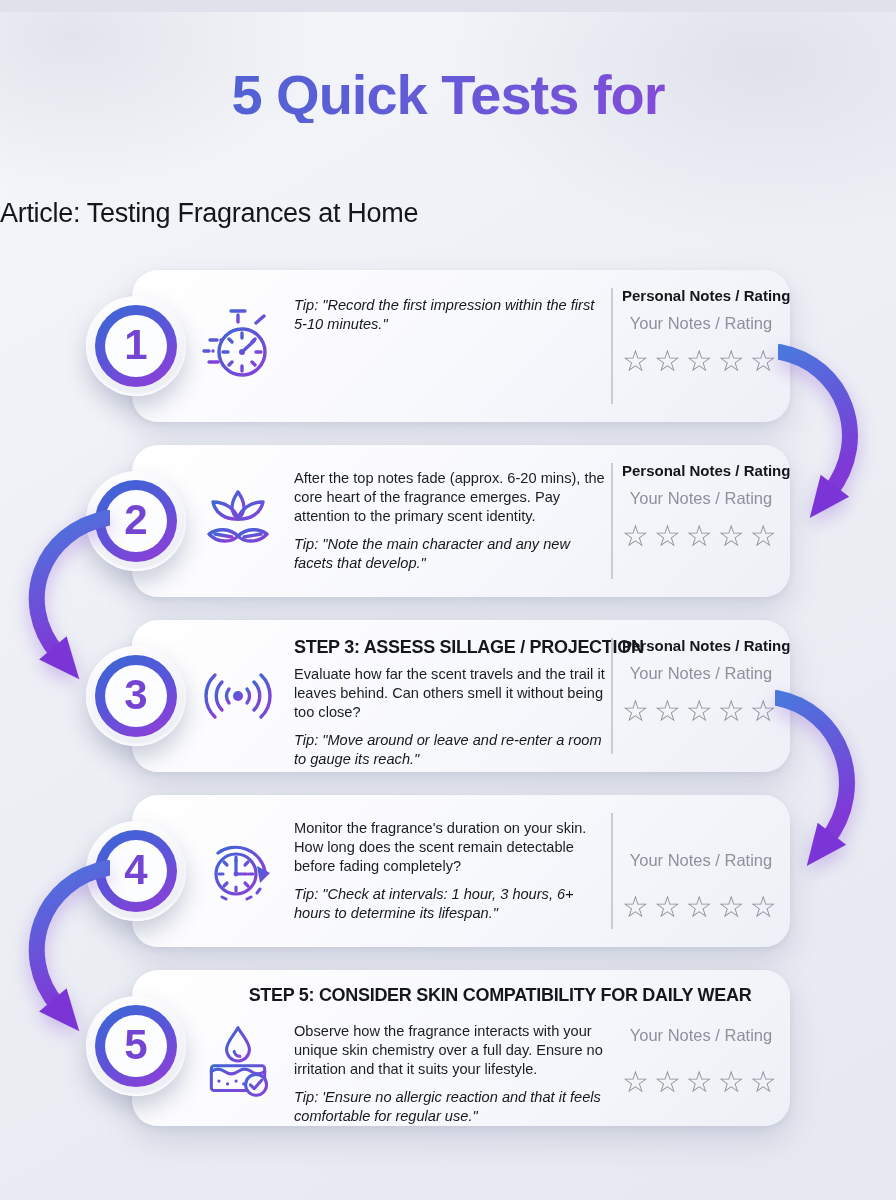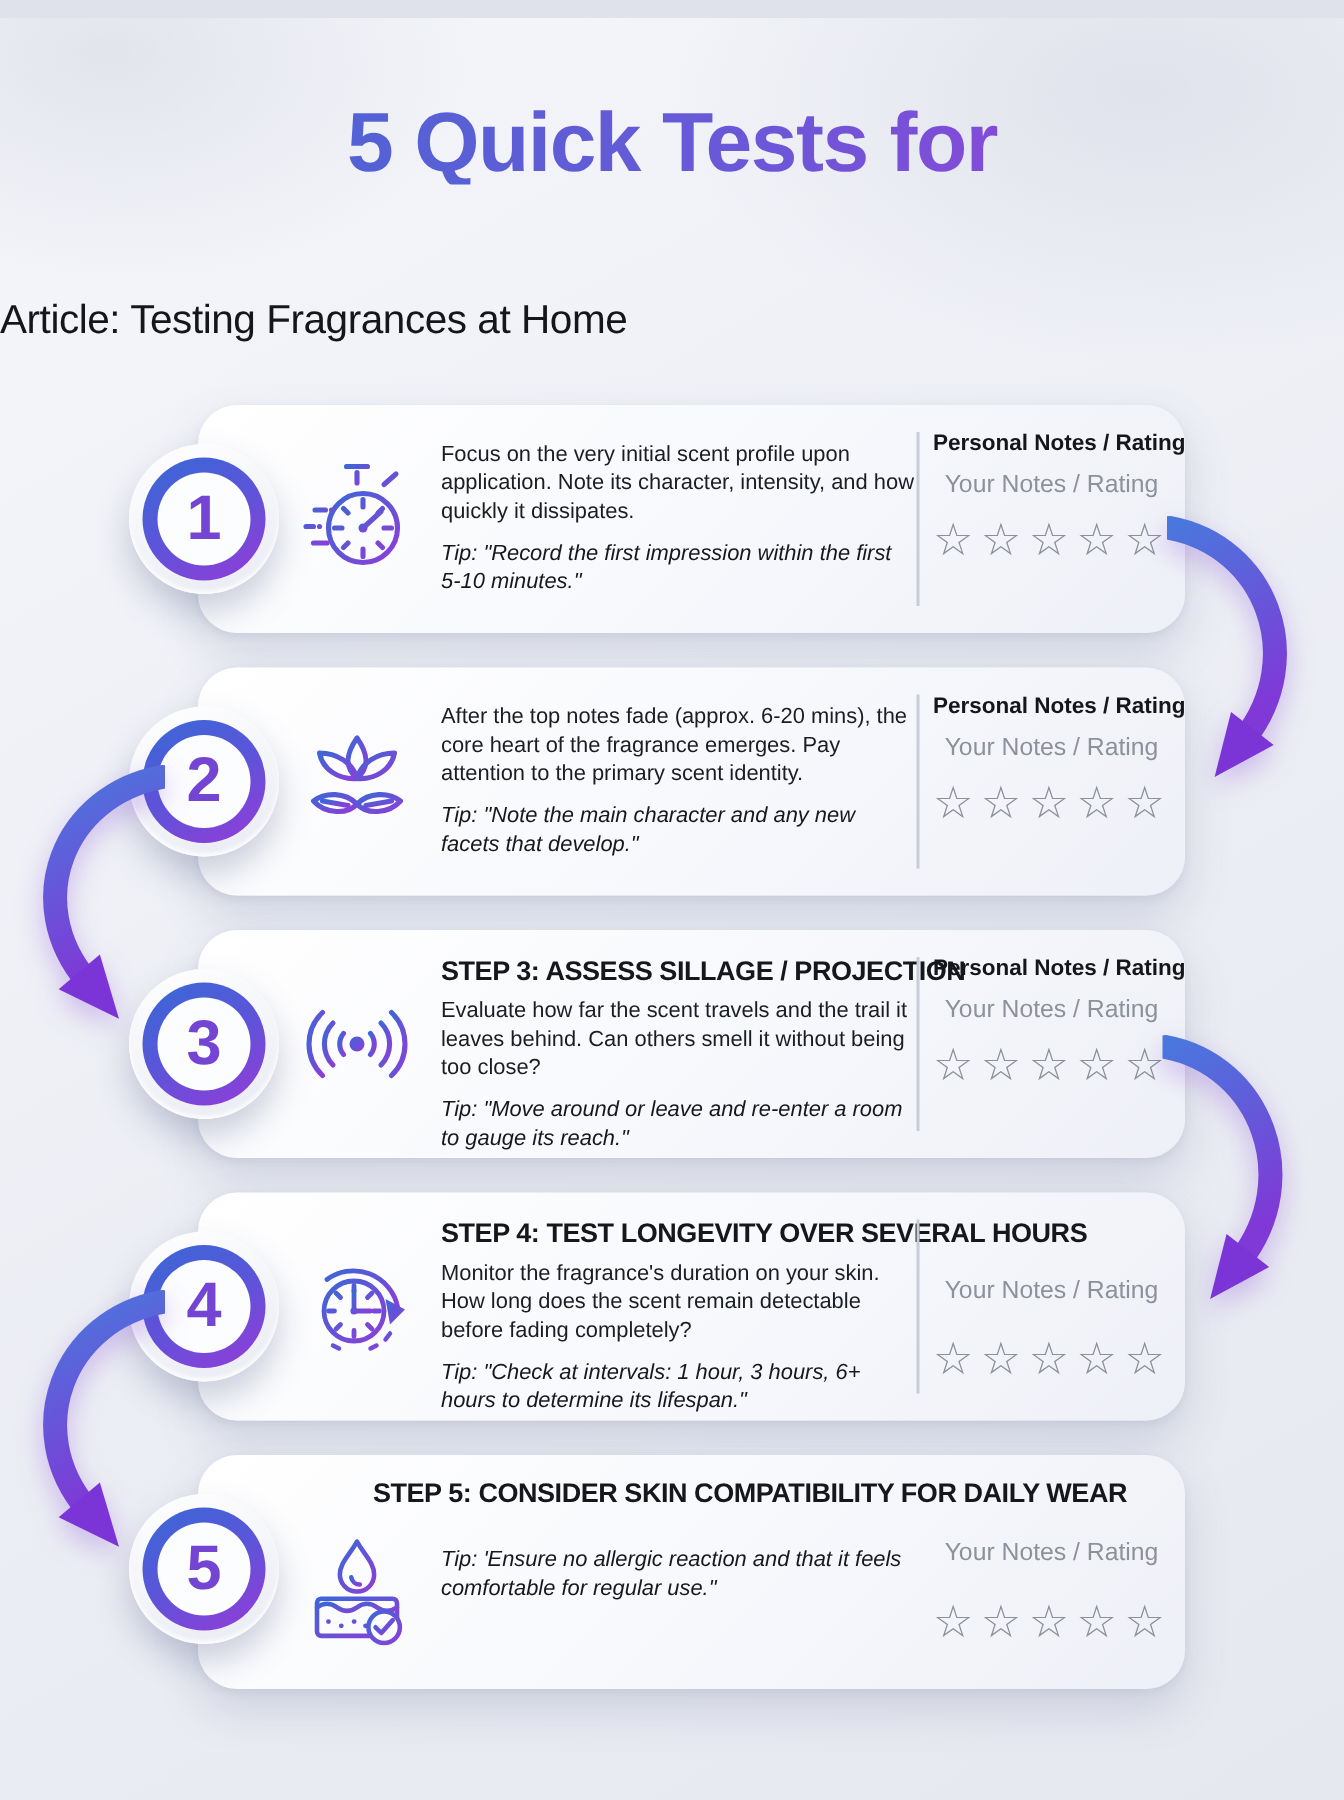--- a/index.html
+++ b/index.html
@@ -102,21 +102,20 @@
         <circle cx="46" cy="48" r="23"></circle>
         <path d="M46 29 v5 M46 62 v5 M27 48 h5 M60 48 h5 M33 35 l3 3 M59 35 l-3 3 M33 61 l3 -3 M59 61 l-3 -3"></path>
         <path d="M46 48 L58 37"></path>
           <circle cx="46" cy="48" r="3" fill="url(#ig)" stroke="none"></circle>
         <path d="M14 36 h7 M8 47 h5 M13 58 h9"></path>
           <circle cx="25" cy="36" r="1.7" fill="url(#ig)" stroke="none"></circle>
           <circle cx="17" cy="47" r="1.7" fill="url(#ig)" stroke="none"></circle>
       </svg>
     </div>
     <div class="content">
-      <p class="desc">Focus on the very initial scent profile upon application. Note its character, intensity, and how quickly it dissipates.</p>
       <p class="tip">Tip: "Record the first impression within the first 5-10 minutes."</p>
     </div>
     <div class="vline"></div>
     <div class="notes">
       <div class="notes-h">Personal Notes / Rating</div>
       <div class="notes-ph">Your Notes / Rating</div>
       <div class="stars"><span>☆</span><span>☆</span><span>☆</span><span>☆</span><span>☆</span></div>
     </div>
   </section>
 
@@ -197,21 +196,20 @@
         <circle cx="40" cy="45" r="20"></circle>
         <path d="M40 28 v4 M40 62 v-4 M23 45 h4 M57 45 h-4 M28 33 l3 3 M52 33 l-3 3 M28 57 l3 -3 M52 57 l-3 -3"></path>
         <path d="M40 45 V31 M40 45 h11"></path>
           <circle cx="40" cy="45" r="2.4" fill="url(#ig)" stroke="none"></circle>
         <path d="M22 24 A30 30 0 0 1 69 42"></path>
         <path d="M61 37 L74 44 L64 54 Z" fill="url(#ig)" stroke="none"></path>
         <path d="M64 60 l-3 4 M55 68 l-4 2 M26 68 l4 2" stroke-width="3"></path>
       </svg>
     </div>
     <div class="content">
-      <h3 class="step-title">STEP 4: TEST LONGEVITY OVER SEVERAL HOURS</h3>
       <p class="desc">Monitor the fragrance's duration on your skin. How long does the scent remain detectable before fading completely?</p>
       <p class="tip">Tip: "Check at intervals: 1 hour, 3 hours, 6+ hours to determine its lifespan."</p>
     </div>
     <div class="vline"></div>
     <div class="notes">
       <div class="notes-ph">Your Notes / Rating</div>
       <div class="stars"><span>☆</span><span>☆</span><span>☆</span><span>☆</span><span>☆</span></div>
     </div>
   </section>
 
@@ -232,20 +230,21 @@
         <path d="M14 52 Q21 47 28 52 T 42 52 T 56 52 T 70 52"></path>
         <circle cx="22" cy="62" r="1.7" fill="url(#ig)" stroke="none"></circle>
           <circle cx="31" cy="65" r="1.7" fill="url(#ig)" stroke="none"></circle>
           <circle cx="40" cy="62" r="1.7" fill="url(#ig)" stroke="none"></circle>
           <circle cx="48" cy="65" r="1.7" fill="url(#ig)" stroke="none"></circle>
         <circle cx="61" cy="66" r="11" fill="#fbfcff"></circle>
         <path d="M55 66 l4 4 l8 -9"></path>
       </svg>
     </div>
     <div class="content">
+      <p class="desc" style="margin-top:0">Observe how the fragrance interacts with your unique skin chemistry over a full day. Ensure no irritation and that it suits your lifestyle.</p>
       <p class="tip">Tip: 'Ensure no allergic reaction and that it feels comfortable for regular use."</p>
     </div>
     <div class="notes">
       <div class="notes-ph">Your Notes / Rating</div>
       <div class="stars"><span>☆</span><span>☆</span><span>☆</span><span>☆</span><span>☆</span></div>
     </div>
   </section>
 
   <svg class="arrow arrA" width="100" height="182" viewBox="0 0 100 182">
     <defs>

